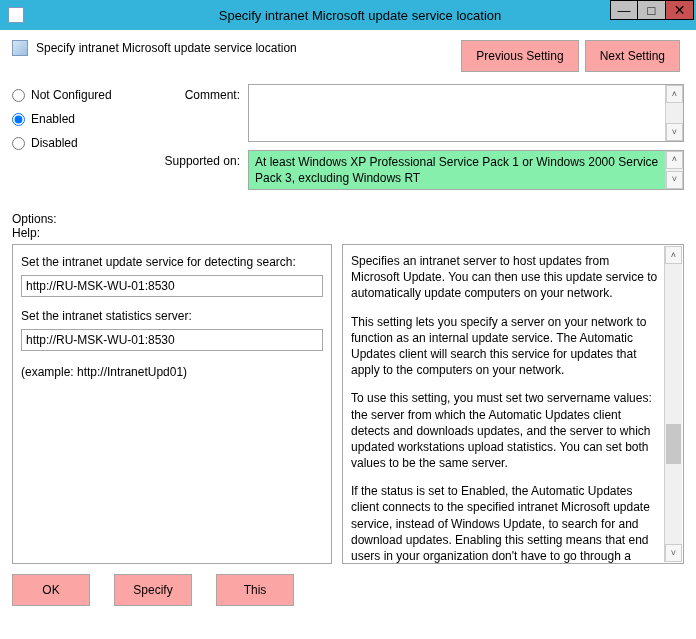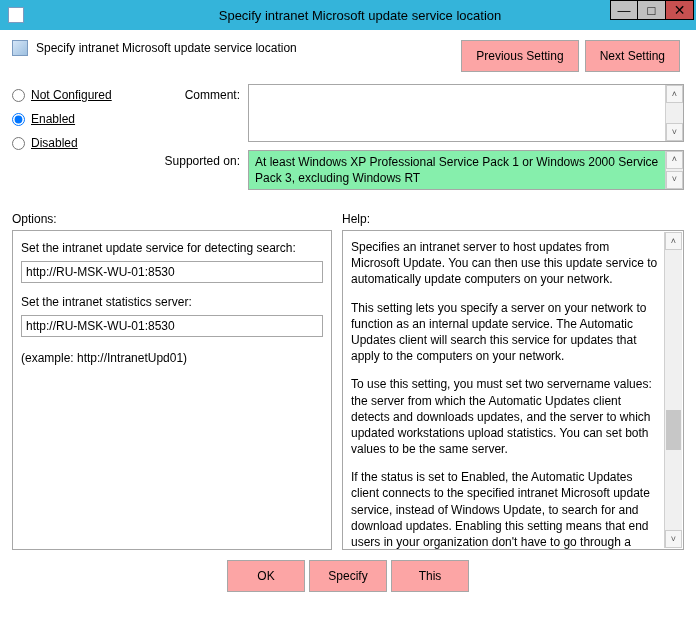--- a/index.html
+++ b/index.html
@@ -17,49 +17,49 @@
 
 .header-row { display: flex; align-items: flex-start; margin-bottom: 12px; }
 .header-left { display: flex; align-items: center; gap: 8px; flex: 1; }
 .header-icon { width: 16px; height: 16px; background: linear-gradient(135deg,#d4e5f7,#9ec0e0); border: 1px solid #7a9ac0; }
 .header-title { font-size: 12px; }
 .navbtns { display: flex; gap: 6px; margin-right: 4px; }
 .btn { height: 32px; padding: 0 14px; background: #fca5a5; border: 1px solid #a7a7a7; cursor: default; display: inline-flex; align-items: center; justify-content: center; }
 
 .top-area { display: flex; gap: 16px; }
 .radio-col { width: 130px; display: flex; flex-direction: column; gap: 10px; padding-top: 4px; }
-.radio-row { display: flex; align-items: center; gap: 6px; text-decoration: underline; }
+.radio-row { display: flex; align-items: center; gap: 6px; }
 .radio-row input { margin: 0; }
 
 .fields-col { flex: 1; }
 .field-row { display: flex; align-items: flex-start; margin-bottom: 8px; }
 .field-label { width: 90px; text-align: right; padding-right: 8px; padding-top: 4px; }
 .comment-box { flex: 1; height: 58px; border: 1px solid #a7a7a7; background: #fff; position: relative; }
 .supported-box { flex: 1; height: 40px; border: 1px solid #a7a7a7; background: #86efac; position: relative; padding: 4px 22px 4px 6px; line-height: 1.3; }
 .vscroll { position: absolute; right: 0; top: 0; bottom: 0; width: 18px; background: #f0f0f0; border-left: 1px solid #d0d0d0; display: flex; flex-direction: column; justify-content: space-between; }
 .sbtn { height: 18px; display: flex; align-items: center; justify-content: center; font-size: 9px; color: #555; background: #f6f6f6; border: 1px solid #ccc; }
 .vscroll .thumb { flex:1; background:#e8e8e8; margin:1px; }
 
-.section-labels { display: flex; margin-top: 14px; margin-bottom: 4px; }
+.section-labels { display: flex; margin-top: 14px; margin-bottom: 4px; flex-direction: column; }
 .section-labels .opt { width: 330px; }
 .panes { display: flex; gap: 10px; height: 320px; }
 .pane { border: 1px solid #a7a7a7; background: #fff; padding: 10px 8px; overflow: hidden; }
 .pane.options { width: 320px; }
 .pane.help { flex: 1; position: relative; padding: 8px 24px 8px 8px; line-height: 1.35; }
 .pane.help .vscroll { right: 1px; top: 1px; bottom: 1px; }
 .pane.help .vscroll .thumb { background:#c7c7c7; max-height:40px; margin-top:80px;}
 
 .options label.fld { display: block; margin-bottom: 6px; }
 .options input.txt { width: 100%; height: 22px; border: 1px solid #a7a7a7; padding: 2px 4px; margin-bottom: 12px; }
 .options .example { margin-top: 2px; }
 
 .help p { margin: 0 0  12px 0; }
 .help p + p { margin-top: 12px; }
 
-.footer { display: flex; justify-content: center; gap: 4px; padding: 10px 12px; }
+.footer { display: flex; justify-content: flex-start; gap: 24px; padding: 10px 12px; }
 .footer .btn { width: 78px; }
 </style>
 </head>
 <body>
 
 <div class="titlebar">
   <div class="app-icon"></div>
   <div class="title">Specify intranet Microsoft update service location</div>
   <div class="winbtns">
     <div class="winbtn">—</div>

